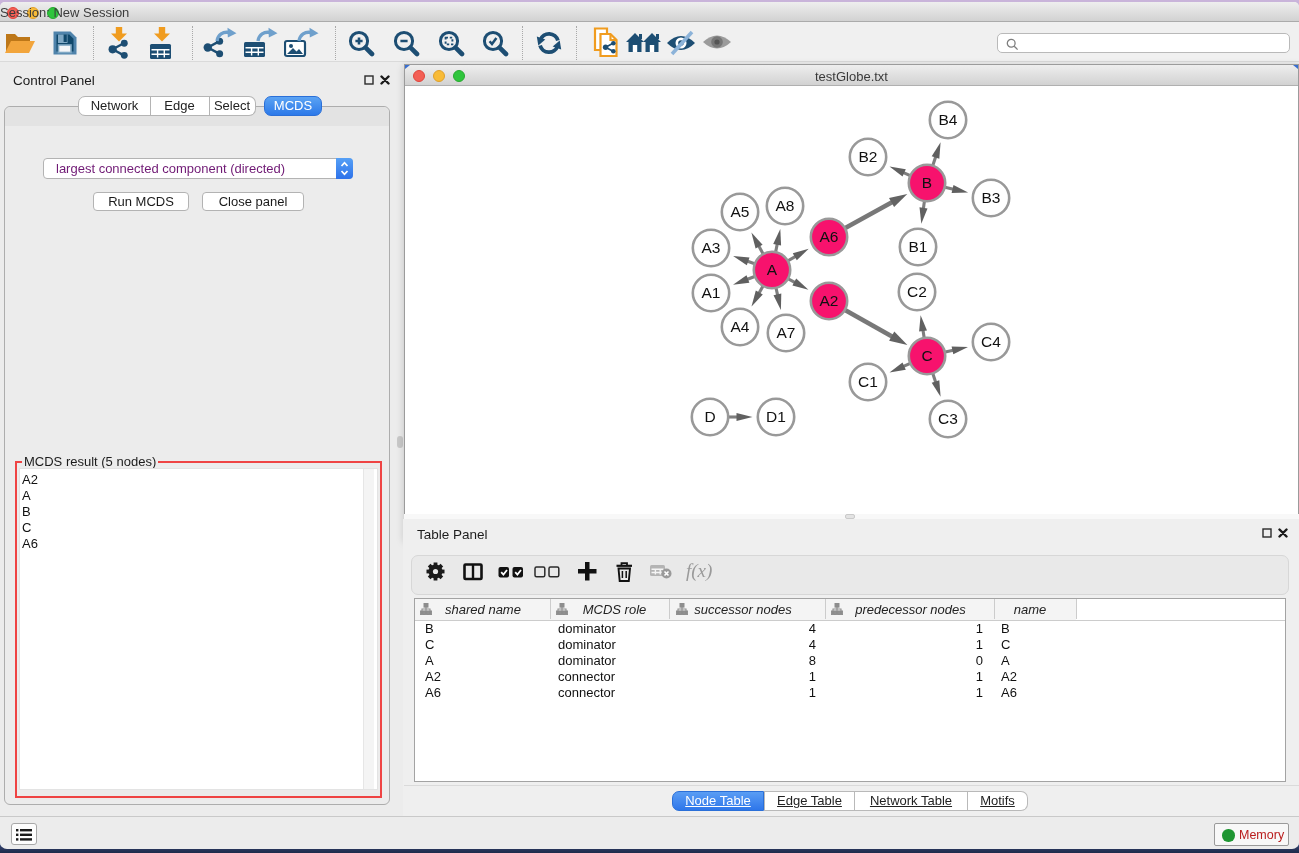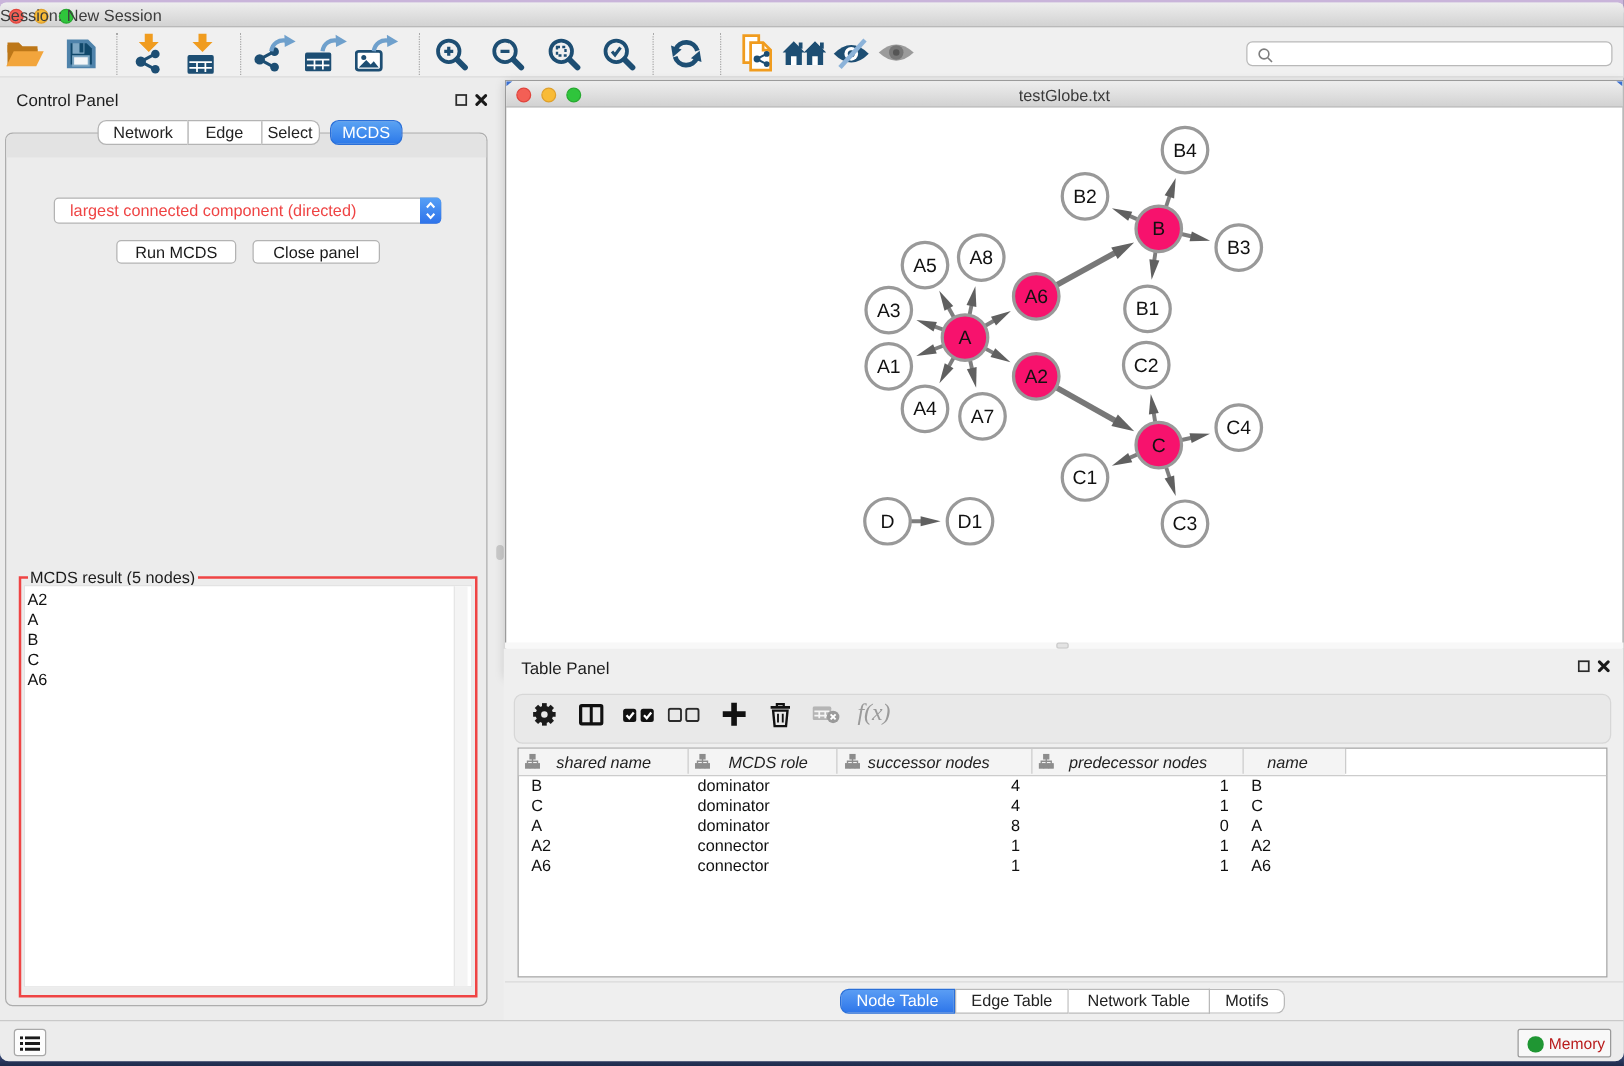--- a/index.html
+++ b/index.html
@@ -19,21 +19,21 @@
 .ctext { font-size:13px; color:#1c1c1c; position:absolute; }
 .tab { position:absolute; top:94px; height:20px; background:#fff; border:1px solid #b4b4b4;
   font-size:13px; color:#222; text-align:center; line-height:18px; }
 .cpanel { position:absolute; left:4px; top:104px; width:386px; height:699px;
   border:1px solid #adadad; border-radius:6px; background:#ececec; }
 .btn { position:absolute; background:#fff; border:1px solid #b3b3b3; border-radius:4px;
   font-size:13px; color:#1a1a1a; text-align:center; }
 .rt { position:absolute; font-size:13px; color:#111; height:16px; line-height:16px; }
 .hdrtext { position:absolute; top:599px; height:18px; line-height:18px; font-size:13px; color:#222;font-style:italic; }
 .btab { position:absolute; top:789px; height:20px; background:#fff; border:1px solid #b9b9b9;
-  font-size:13px; color:#222; text-align:center; line-height:18px; }
+  font-size:13px; color:#222; text-align:center; line-height:18px;text-decoration:underline; }
 </style></head>
 <body>
 <div class="desk-top"></div>
 <div class="desk-bot"></div>
 <div class="app">
 
 <div class="titlebar">
       <div style="position:absolute;left:6.5px;top:4.5px;width:12px;height:12px;border-radius:6px;background:#f35f55;border:0.5px solid #e0443c"></div>
       <div style="position:absolute;left:26.5px;top:4.5px;width:12px;height:12px;border-radius:6px;background:#f8bb37;border:0.5px solid #dfa02b"></div>
       <div style="position:absolute;left:46.5px;top:4.5px;width:12px;height:12px;border-radius:6px;background:#2fc53c;border:0.5px solid #27a930"></div>
@@ -191,21 +191,21 @@
   <svg style="position:absolute;left:364px;top:11px" width="10" height="10">
         <rect x="1" y="1" width="8" height="8" fill="none" stroke="#2b2b2b" stroke-width="1.4"></rect>
       </svg>
       <svg style="position:absolute;left:380px;top:11px" width="10" height="10">
         <path d="M1.5 1.5 L8.5 8.5 M8.5 1.5 L1.5 8.5" stroke="#1a1a1a" stroke-width="2.4" stroke-linecap="round"></path>
       </svg>
 </div>
 <div class="cpanel">
   <div style="position:absolute;left:0;top:0;width:100%;height:19px;background:#e3e3e3;border-radius:6px 6px 0 0"></div>
   <div style="position:absolute;left:38px;top:51px;width:310px;height:21px;background:#fff;border:1px solid #b3b3b3;border-radius:4px">
-    <div style="position:absolute;left:12px;top:2px;font-size:13px;color:#ef4444">largest connected component (directed)</div>
+    <div style="position:absolute;left:12px;top:2px;font-size:13px;color:#701a75">largest connected component (directed)</div>
     <div style="position:absolute;right:-1px;top:-1px;width:17px;height:21px;border-radius:0 4px 4px 0;background:linear-gradient(180deg,#56a0f6,#2d72ea)">
       <svg width="17" height="21">
             <path d="M5.5 8 L8.5 4.7 L11.5 8 M5.5 13 L8.5 16.3 L11.5 13" stroke="#fff" stroke-width="1.7" fill="none"></path>
           </svg>
     </div>
   </div>
   <div class="btn" style="left:88px;top:85px;width:96px;height:19px;line-height:17px">Run MCDS</div>
   <div class="btn" style="left:197px;top:85px;width:102px;height:19px;line-height:17px">Close panel</div>
 
   <fieldset style="position:absolute;left:10px;top:347px;width:367px;height:344px;border:2px solid #ef4444;padding:0">

